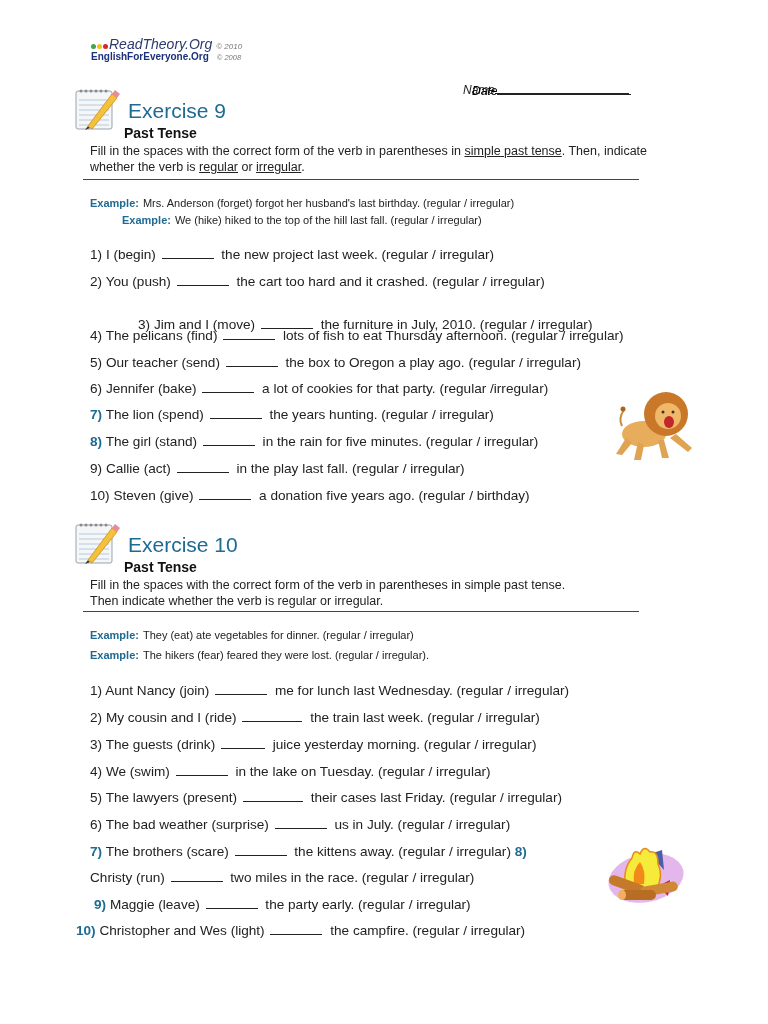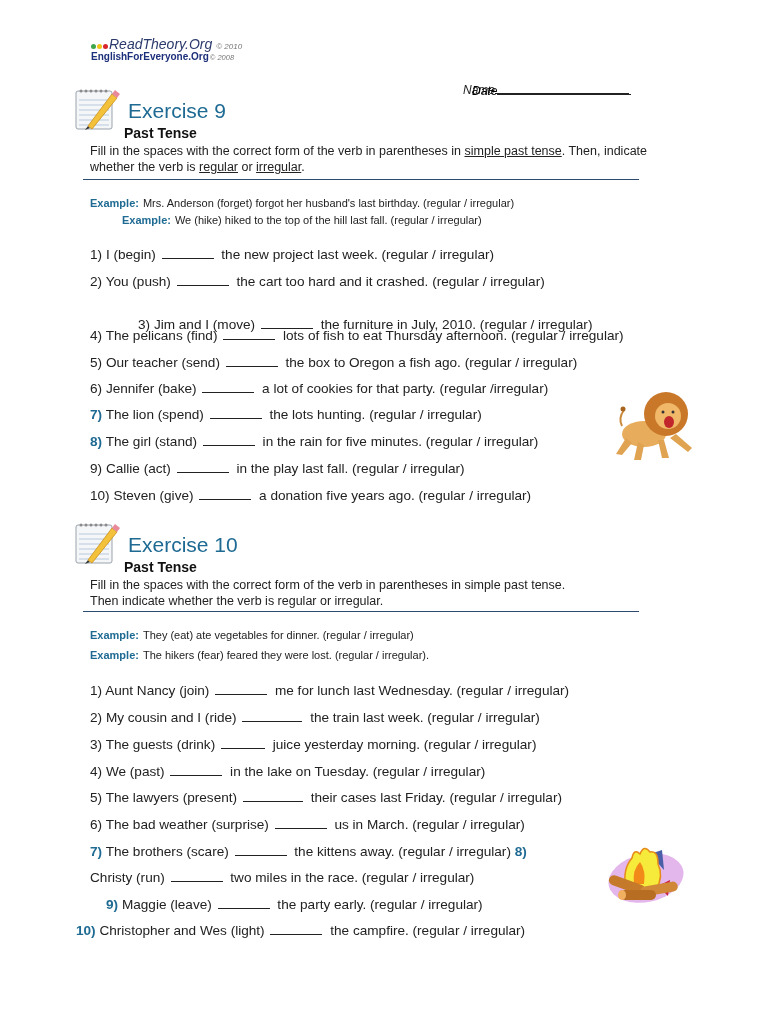--- a/index.html
+++ b/index.html
@@ -5,21 +5,21 @@
   html, body { margin:0; padding:0; background:#ffffff; }
   body { width:768px; height:1024px; position:relative; overflow:hidden;
          font-family:"Liberation Sans", sans-serif; color:#1a1a1a; }
   .abs { position:absolute; }
   .brand1 { left:91px; top:36px; font-size:11px; font-style:italic; color:#2b3a6b; white-space:nowrap; }
   .brand1 .dot { display:inline-block; width:5px; height:5px; border-radius:50%; margin-right:1px; vertical-align:middle; }
   .brand1 .big { font-size:14px; }
   .brand1 .copy { font-size:8px; color:#777; margin-left:4px; }
   .brand2 { left:91px; top:51px; font-size:8.5px; color:#2b3a6b; white-space:nowrap; }
   .brand2 b { font-size:10px; color:#1c2f7a; }
-  .brand2 .copy { font-size:7.5px; color:#777; margin-left:1px; font-style:italic; }
+  .brand2 .copy { font-size:7.5px; color:#777; margin-left:8px; font-style:italic; }
 
   .namefield { left:463px; top:82px; font-size:12px; font-style:italic; color:#222; white-space:nowrap; }
   .datefield { left:472px; top:83px; font-size:12px; font-style:italic; color:#000000; white-space:nowrap; }
   .uline { display:inline-block; width:134px; border-bottom:1px solid #222; height:11px; vertical-align:baseline; }
 
   .notepad { width:46px; height:46px; }
   .ex-title { font-size:21px; color:#1e6a93; white-space:nowrap; }
   .ex-sub { font-size:14px; font-weight:bold; color:#111; white-space:nowrap; }
   .instr { font-size:12.5px; line-height:16px; color:#222; width:560px; }
   .instr u { text-decoration:underline; }
@@ -78,26 +78,26 @@
 </div>
 <div class="abs rule" style="left:83px; top:179px;"></div>
 
 <div class="abs example" style="left:90px; top:197px;"><span class="lbl">Example:</span><span>Mrs. Anderson (forget) forgot her husband's last birthday. (regular / irregular)</span></div>
 <div class="abs example" style="left:90px; top:214px;margin-left:32px;"><span class="lbl">Example:</span><span>We (hike) hiked to the top of the hill last fall. (regular / irregular)</span></div>
 
 <div class="abs item" style="left:90px; top:247px;"><span>1)</span> <span>I (begin)</span> <span class="blank" style="width:52px"></span> <span>the new project last week. (regular / irregular)</span></div>
 <div class="abs item" style="left:90px; top:274px;"><span>2)</span> <span>You (push)</span> <span class="blank" style="width:52px"></span> <span>the cart too hard and it crashed. (regular / irregular)</span></div>
 <div class="abs item" style="left:90px; top:317px;margin-left:48px;"><span>3)</span> <span>Jim and I (move)</span> <span class="blank" style="width:52px"></span> <span>the furniture in July, 2010. (regular / irregular)</span></div>
 <div class="abs item" style="left:90px; top:328px;"><span>4)</span> <span>The pelicans (find)</span> <span class="blank" style="width:52px"></span> <span>lots of fish to eat Thursday afternoon. (regular / irregular)</span></div>
-<div class="abs item" style="left:90px; top:355px;"><span>5)</span> <span>Our teacher (send)</span> <span class="blank" style="width:52px"></span> <span>the box to Oregon a fish ago. (regular / irregular)</span></div>
+<div class="abs item" style="left:90px; top:355px;"><span>5)</span> <span>Our teacher (send)</span> <span class="blank" style="width:52px"></span> <span>the box to Oregon a play ago. (regular / irregular)</span></div>
 <div class="abs item" style="left:90px; top:381px;"><span>6)</span> <span>Jennifer (bake)</span> <span class="blank" style="width:52px"></span> <span>a lot of cookies for that party. (regular /irregular)</span></div>
-<div class="abs item" style="left:90px; top:407px;"><span class="num-b">7)</span> <span>The lion (spend)</span> <span class="blank" style="width:52px"></span> <span>the lots hunting. (regular / irregular)</span></div>
+<div class="abs item" style="left:90px; top:407px;"><span class="num-b">7)</span> <span>The lion (spend)</span> <span class="blank" style="width:52px"></span> <span>the years hunting. (regular / irregular)</span></div>
 <div class="abs item" style="left:90px; top:434px;"><span class="num-b">8)</span> <span>The girl (stand)</span> <span class="blank" style="width:52px"></span> <span>in the rain for five minutes. (regular / irregular)</span></div>
 <div class="abs item" style="left:90px; top:461px;"><span>9)</span> <span>Callie (act)</span> <span class="blank" style="width:52px"></span> <span>in the play last fall. (regular / irregular)</span></div>
-<div class="abs item" style="left:90px; top:488px;"><span>10)</span> <span>Steven (give)</span> <span class="blank" style="width:52px"></span> <span>a donation five years ago. (regular / irregular)</span></div>
+<div class="abs item" style="left:90px; top:488px;"><span>10)</span> <span>Steven (give)</span> <span class="blank" style="width:52px"></span> <span>a donation five years ago. (regular / birthday)</span></div>
 
 <svg class="abs" style="left:610px; top:388px; width:86px; height:76px;" viewBox="0 0 86 76">
   <path d="M14 22 Q8 30 12 38" stroke="#c98a3a" stroke-width="2" fill="none"></path>
   <circle cx="13" cy="21" r="2.5" fill="#a8641c"></circle>
   <ellipse cx="34" cy="46" rx="22" ry="13" fill="#e8ad5c"></ellipse>
   <path d="M16 50 L6 66 L12 67 L22 55 Z" fill="#e0a352"></path>
   <path d="M28 54 L24 72 L31 72 L34 57 Z" fill="#e0a352"></path>
   <path d="M48 52 L52 70 L59 70 L54 52 Z" fill="#e0a352"></path>
   <path d="M60 50 L78 64 L82 60 L66 46 Z" fill="#e0a352"></path>
   <circle cx="56" cy="26" r="22" fill="#c9782a"></circle>
@@ -133,26 +133,26 @@
 <div class="abs ex-sub" style="left:124px; top:559px;">Past Tense</div>
 <div class="abs instr" style="left:90px; top:577px; width:500px;">Fill in the spaces with the correct form of the verb in parentheses in simple past tense. Then indicate whether the verb is regular or irregular.</div>
 <div class="abs rule" style="left:83px; top:611px;"></div>
 
 <div class="abs example" style="left:90px; top:629px;"><span class="lbl">Example:</span><span>They (eat) ate vegetables for dinner. (regular / irregular)</span></div>
 <div class="abs example" style="left:90px; top:649px;"><span class="lbl">Example:</span><span>The hikers (fear) feared they were lost. (regular / irregular).</span></div>
 
 <div class="abs item" style="left:90px; top:683px;"><span>1)</span> <span>Aunt Nancy (join)</span> <span class="blank" style="width:52px"></span> <span>me for lunch last Wednesday. (regular / irregular)</span></div>
 <div class="abs item" style="left:90px; top:710px;"><span>2)</span> <span>My cousin and I (ride)</span> <span class="blank" style="width:60px"></span> <span>the train last week. (regular / irregular)</span></div>
 <div class="abs item" style="left:90px; top:737px;"><span>3)</span> <span>The guests (drink)</span> <span class="blank" style="width:44px"></span> <span>juice yesterday morning.  (regular / irregular)</span></div>
-<div class="abs item" style="left:90px; top:764px;"><span>4)</span> <span>We (past)</span> <span class="blank" style="width:52px"></span> <span>in the lake on Tuesday. (regular / irregular)</span></div>
+<div class="abs item" style="left:90px; top:764px;"><span>4)</span> <span>We (swim)</span> <span class="blank" style="width:52px"></span> <span>in the lake on Tuesday. (regular / irregular)</span></div>
 <div class="abs item" style="left:90px; top:790px;"><span>5)</span> <span>The lawyers (present)</span> <span class="blank" style="width:60px"></span> <span>their cases last Friday. (regular / irregular)</span></div>
-<div class="abs item" style="left:90px; top:817px;"><span>6)</span> <span>The bad weather (surprise)</span> <span class="blank" style="width:52px"></span> <span>us in March. (regular / irregular)</span></div>
+<div class="abs item" style="left:90px; top:817px;"><span>6)</span> <span>The bad weather (surprise)</span> <span class="blank" style="width:52px"></span> <span>us in July. (regular / irregular)</span></div>
 <div class="abs item" style="left:90px; top:844px;"><span class="num-b">7)</span> <span>The brothers (scare)</span> <span class="blank" style="width:52px"></span> <span>the kittens away. (regular / irregular)</span> <span class="num-b">8)</span></div>
 <div class="abs item" style="left:90px; top:870px;"><span>Christy (run)</span> <span class="blank" style="width:52px"></span> <span>two miles in the race. (regular / irregular)</span></div>
-<div class="abs item" style="left:106px; top:897px;"><span class="num-b">9)</span> <span>Maggie (leave)</span> <span class="blank" style="width:52px"></span> <span>the party early. (regular / irregular)</span></div>
+<div class="abs item" style="left:94px; top:897px;"><span class="num-b">9)</span> <span>Maggie (leave)</span> <span class="blank" style="width:52px"></span> <span>the party early. (regular / irregular)</span></div>
 <div class="abs item" style="left:76px; top:923px;"><span class="num-b">10)</span> <span>Christopher and Wes (light)</span> <span class="blank" style="width:52px"></span> <span>the campfire. (regular / irregular)</span></div>
 
 <svg class="abs" style="left:600px; top:840px; width:86px; height:70px;" viewBox="0 0 86 70">
   <ellipse cx="46" cy="38" rx="38" ry="24" fill="#e3b6ec" transform="rotate(-12 46 38)"></ellipse>
   <path d="M50 14 L62 10 L64 30 Z" fill="#4a5fa8"></path>
   <path d="M58 46 L70 40 L68 56 Z" fill="#c8203a"></path>
   <path d="M26 48 Q22 30 32 18 Q34 8 40 14 Q44 4 50 12 Q58 10 58 24 Q64 36 56 50 Z" fill="#f6ea3a" stroke="#e68a1a" stroke-width="1.5"></path>
   <path d="M34 44 Q32 30 40 22 Q46 30 44 44 Z" fill="#f28a1a"></path>
   <rect x="8" y="40" width="38" height="10" rx="5" fill="#c47a2a" transform="rotate(20 27 45)"></rect>
   <rect x="40" y="44" width="38" height="10" rx="5" fill="#d08838" transform="rotate(-10 59 49)"></rect>

